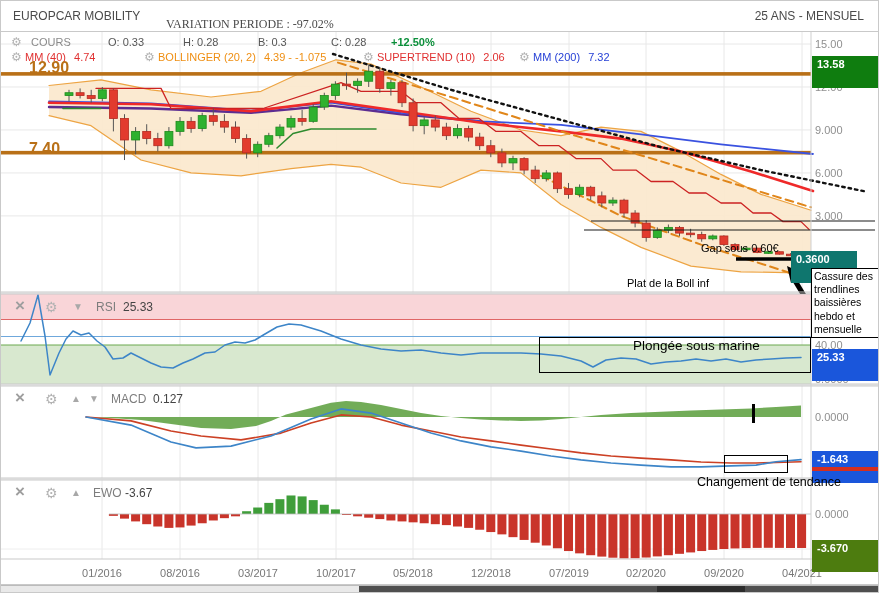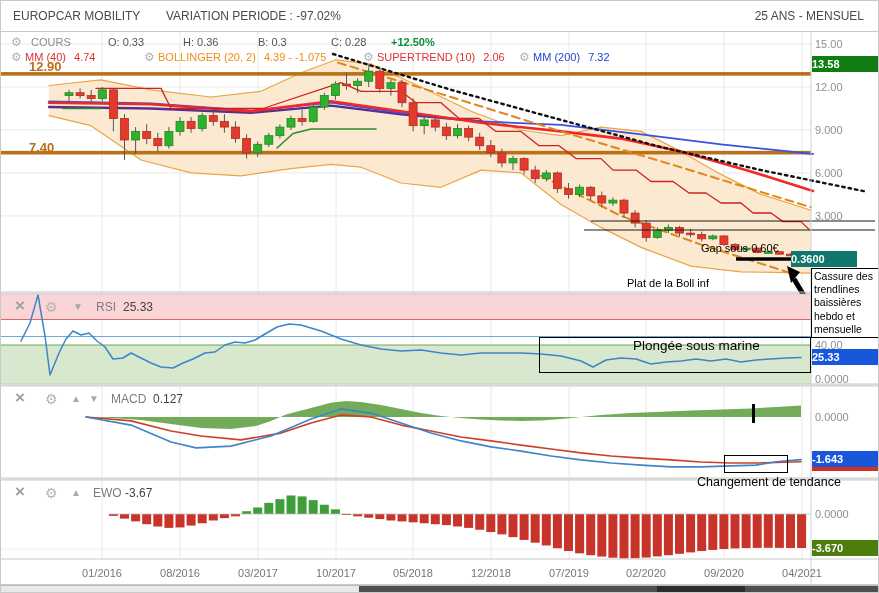--- a/index.html
+++ b/index.html
@@ -4,22 +4,22 @@
 <style>
   html,body{margin:0;padding:0;background:#fff;}
   body{width:879px;height:593px;position:relative;overflow:hidden;
        font-family:"Liberation Sans",sans-serif;border:1px solid #c9c9c9;box-sizing:border-box;}
   .abs{position:absolute;}
   .hdr-txt{font-size:12px;color:#4a4a4a;}
   .legend{font-size:11px;white-space:nowrap;}
   .gear{font-size:12px;color:#b3b3b3;}
   .xico{font-size:17px;font-weight:bold;color:#9e9e9e;line-height:14px;}
   .arr{font-size:10px;color:#a8a8a8;}
-  .badge{font-size:11px;font-weight:bold;color:#fff;width:66px;height:16px;line-height:16px;box-sizing:border-box;}
-  .lvl{font-size:13px;font-weight:bold;color:#b97017;}
+  .badge{font-size:11px;font-weight:bold;color:#fff;width:66px;height:32px;line-height:16px;padding-left:5px;box-sizing:border-box;}
+  .lvl{font-size:16px;font-weight:bold;color:#b97017;}
   .panel-title{font-size:12px;color:#7d7d7d;}
   .panel-val{font-size:12px;color:#444;}
   .anno{color:#000;}
   .box{border:1.5px solid #000;background:transparent;}
   svg{position:absolute;top:0;left:0;}
 </style>
 </head>
 <body>
 
 <svg id="chart-svg" width="879" height="593" viewBox="0 0 879 593">
@@ -294,27 +294,27 @@
     <text x="335" y="576" fill="#777" font-size="11px" text-anchor="middle" font-family="Liberation Sans, sans-serif">10/2017</text>
     <text x="412" y="576" fill="#777" font-size="11px" text-anchor="middle" font-family="Liberation Sans, sans-serif">05/2018</text>
     <text x="490" y="576" fill="#777" font-size="11px" text-anchor="middle" font-family="Liberation Sans, sans-serif">12/2018</text>
     <text x="568" y="576" fill="#777" font-size="11px" text-anchor="middle" font-family="Liberation Sans, sans-serif">07/2019</text>
     <text x="645" y="576" fill="#777" font-size="11px" text-anchor="middle" font-family="Liberation Sans, sans-serif">02/2020</text>
     <text x="723" y="576" fill="#777" font-size="11px" text-anchor="middle" font-family="Liberation Sans, sans-serif">09/2020</text>
     <text x="801" y="576" fill="#777" font-size="11px" text-anchor="middle" font-family="Liberation Sans, sans-serif">04/2021</text>
   </svg>
 
 <div class="abs hdr-txt" style="left:12px;top:8px;">EUROPCAR MOBILITY</div>
-<div class="abs hdr-txt" style="left:165px;top:8px;">VARIATION PERIODE : -97.02%</div>
+<div class="abs hdr-txt" style="left:165px;top:16px;font-family:Liberation Serif, serif;">VARIATION PERIODE : -97.02%</div>
 <div class="abs hdr-txt" style="right:14px;top:8px;">25 ANS - MENSUEL</div>
 
 <div class="abs gear" style="left:10px;top:34px;">⚙</div>
 <div class="abs legend" style="left:30px;top:35px;color:#8a8a8a;">COURS</div>
 <div class="abs legend" style="left:107px;top:35px;color:#555;">O: 0.33</div>
-<div class="abs legend" style="left:182px;top:35px;color:#555;">H: 0.36</div>
+<div class="abs legend" style="left:182px;top:35px;color:#555;">H: 0.28</div>
 <div class="abs legend" style="left:257px;top:35px;color:#555;">B: 0.3</div>
 <div class="abs legend" style="left:330px;top:35px;color:#555;">C: 0.28</div>
 <div class="abs legend" style="left: 390px; top: 35px; font-weight: bold; color: rgb(11, 143, 58);">+12.50%</div>
 
 <div class="abs gear" style="left:10px;top:49px;">⚙</div>
 <div class="abs legend" style="left: 24px; top: 50px; color: rgb(224, 49, 49);">
   <span>MM (40)</span>
   <span style="margin-left:5px;">4.74</span>
 </div>
 <div class="abs gear" style="left:143px;top:49px;">⚙</div>

